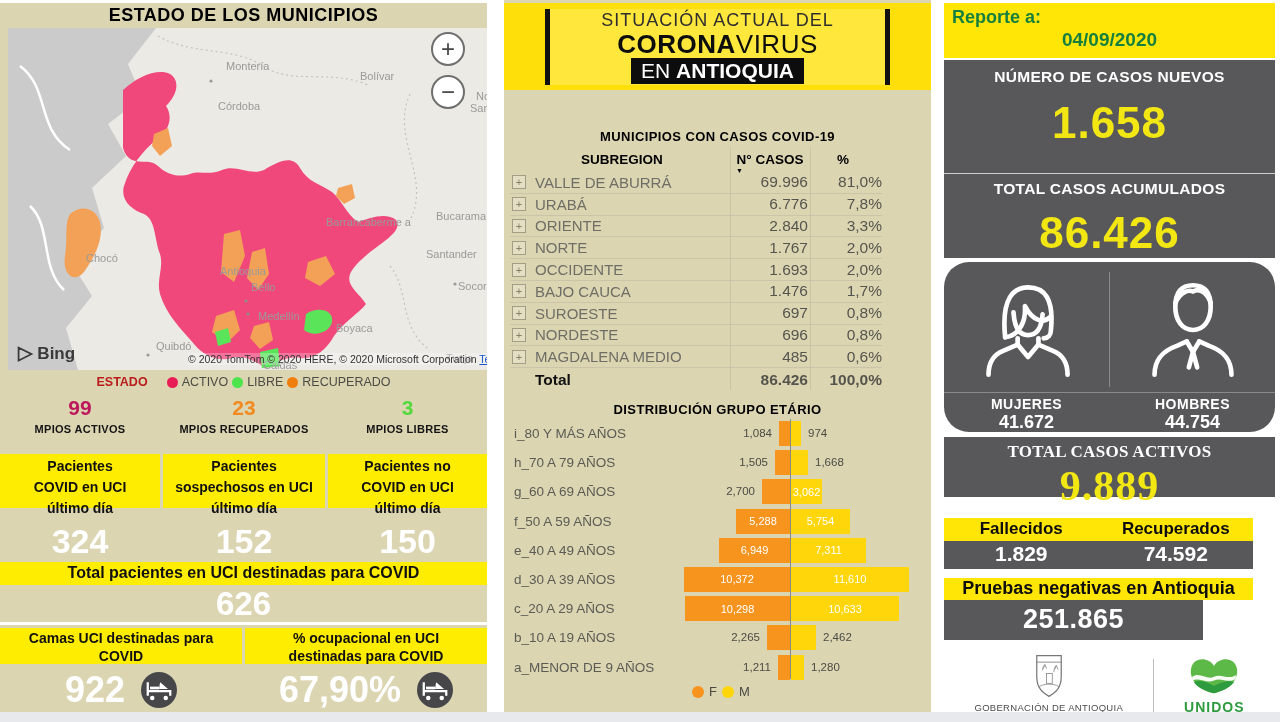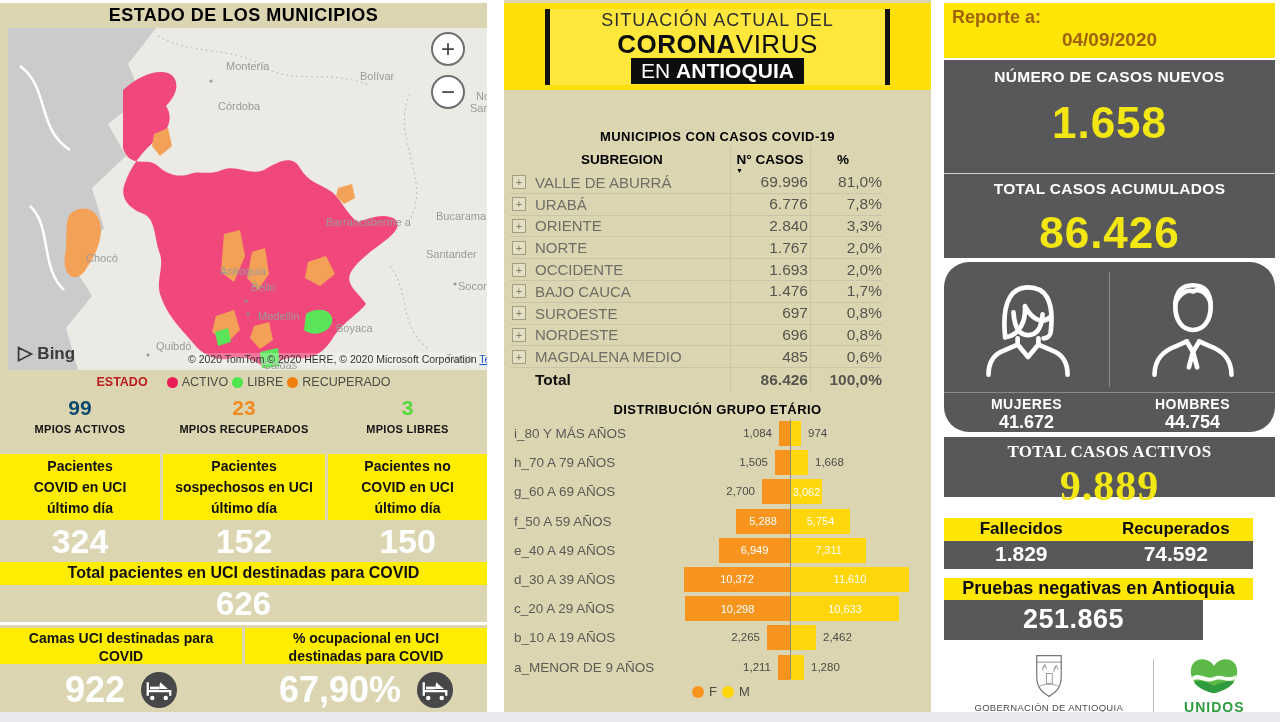--- a/index.html
+++ b/index.html
@@ -24,21 +24,21 @@
   .map-legend { position:absolute; left:0; top:369px; width:100%; height:20px; display:flex; justify-content:center; align-items:center; gap:7px; font-size:12.5px; color:#4c4c46; }
   .map-legend .lg-title { font-weight:bold; margin-right:12px; color:#b91c1c; }
   .dot { display:inline-block; width:11px; height:11px; border-radius:50%; }
 
   .stats-row { position:absolute; left:0; top:391px; width:487px; display:grid; grid-template-columns:160px 162px 159px; gap:3px; }
   .stat { text-align:center; }
   .stat-num { font-size:21px; font-weight:bold; padding-top:2px; }
   .stat-lbl { font-size:11px; font-weight:bold; color:#141414; padding-top:3px; letter-spacing:.3px; }
 
   .uci-row { position:absolute; left:0; top:451px; width:487px; display:grid; grid-template-columns:160px 162px 159px; gap:3px; }
-  .uci-head { background:#FFED00; height:66px; text-align:center; font-weight:bold; font-size:14px; line-height:21px; padding-top:2px; color:#111; }
+  .uci-head { background:#FFED00; height:54px; text-align:center; font-weight:bold; font-size:14px; line-height:21px; padding-top:2px; color:#111; }
   .uci-num { height:42px; text-align:center; font-size:34px; font-weight:bold; color:#fff; padding-top:2px; }
 
   .total-band { position:absolute; left:0; top:559px; width:487px; height:23px; background:#FFED00; text-align:center; font-weight:bold; font-size:16px; color:#111; padding-top:2px; }
   .total-value { position:absolute; left:0; top:582px; width:487px; height:40px; text-align:center; font-size:33px; font-weight:bold; color:#fff; border-bottom:3px solid #fff; }
 
   .bottom-cols { position:absolute; left:0; top:625px; width:487px; display:grid; grid-template-columns:242px 242px; gap:3px; }
   .bc-head { background:#FFED00; height:36px; text-align:center; font-weight:bold; font-size:14px; line-height:18px; color:#111; padding-top:1px; }
   .bc-body { height:51px; display:flex; align-items:center; justify-content:center; gap:16px; }
   .bc-num { font-size:36px; font-weight:bold; color:#fff; }
   .bed-icon { width:36px; height:36px; }
@@ -79,21 +79,21 @@
   .p-bar { position:absolute; top:2px; height:25px; display:flex; align-items:center; justify-content:center; }
   .p-bar-f { right:141px; background:#F7941E; }
   .p-bar-m { left:287px; background:#FFD60A; }
   .p-in { color:#fff; font-size:11px; }
   .p-out { position:absolute; top:8px; font-size:11.5px; color:#4B4B45; white-space:nowrap; }
   .p-legend { position:absolute; left:188px; top:684px; display:flex; align-items:center; gap:5px; font-size:13px; color:#4B4B45; }
   .p-legend .dot { width:12px; height:12px; }
 
   
   .right-panel { position:absolute; left:944px; top:0; width:333px; height:722px; background:#fff; }
-  .report-band { position:absolute; left:0; top:3px; width:331px; height:55px; background:#FFE606; color:#a16207; }
+  .report-band { position:absolute; left:0; top:3px; width:331px; height:55px; background:#FFE606; color:#15803d; }
   .report-label { font-size:18px; font-weight:bold; padding:4px 0 0 8px; }
   .report-date { font-size:19px; font-weight:bold; text-align:center; margin-top:1px; }
   .dark { background:#58585A; color:#fff; }
   .blk-main { position:absolute; left:0; top:60px; width:331px; height:198px; }
   .blk-title { text-align:center; font-weight:bold; font-size:15.5px; letter-spacing:.3px; padding-top:8px; }
   .big-yellow { text-align:center; font-weight:800; font-size:44px; color:#F2E713; letter-spacing:1px; }
   .blk-main .n1 { margin-top:12px; height:76px; border-bottom:1px solid #cfcfcf; }
   .blk-main .t2 { padding-top:6px; }
   .blk-main .n2 { margin-top:10px; }
 
@@ -205,21 +205,21 @@
           <span>ACTIVO</span>
           <span class="dot" style="background: rgb(77, 228, 77);"></span>
           <span>LIBRE</span>
           <span class="dot" style="background: rgb(240, 126, 15);"></span>
           <span>RECUPERADO</span>
         </span>
     </div>
 
     <div class="stats-row" id="stats-row">
         <div class="stat">
-          <div class="stat-num" style="color:#0c4a6e">99</div>
+          <div class="stat-num" style="color:#be185d">99</div>
           <div class="stat-lbl">MPIOS ACTIVOS</div>
         </div>
         <div class="stat">
           <div class="stat-num" style="color:#F08A21">23</div>
           <div class="stat-lbl">MPIOS RECUPERADOS</div>
         </div>
         <div class="stat">
           <div class="stat-num" style="color:#54D93E">3</div>
           <div class="stat-lbl">MPIOS LIBRES</div>
         </div>

